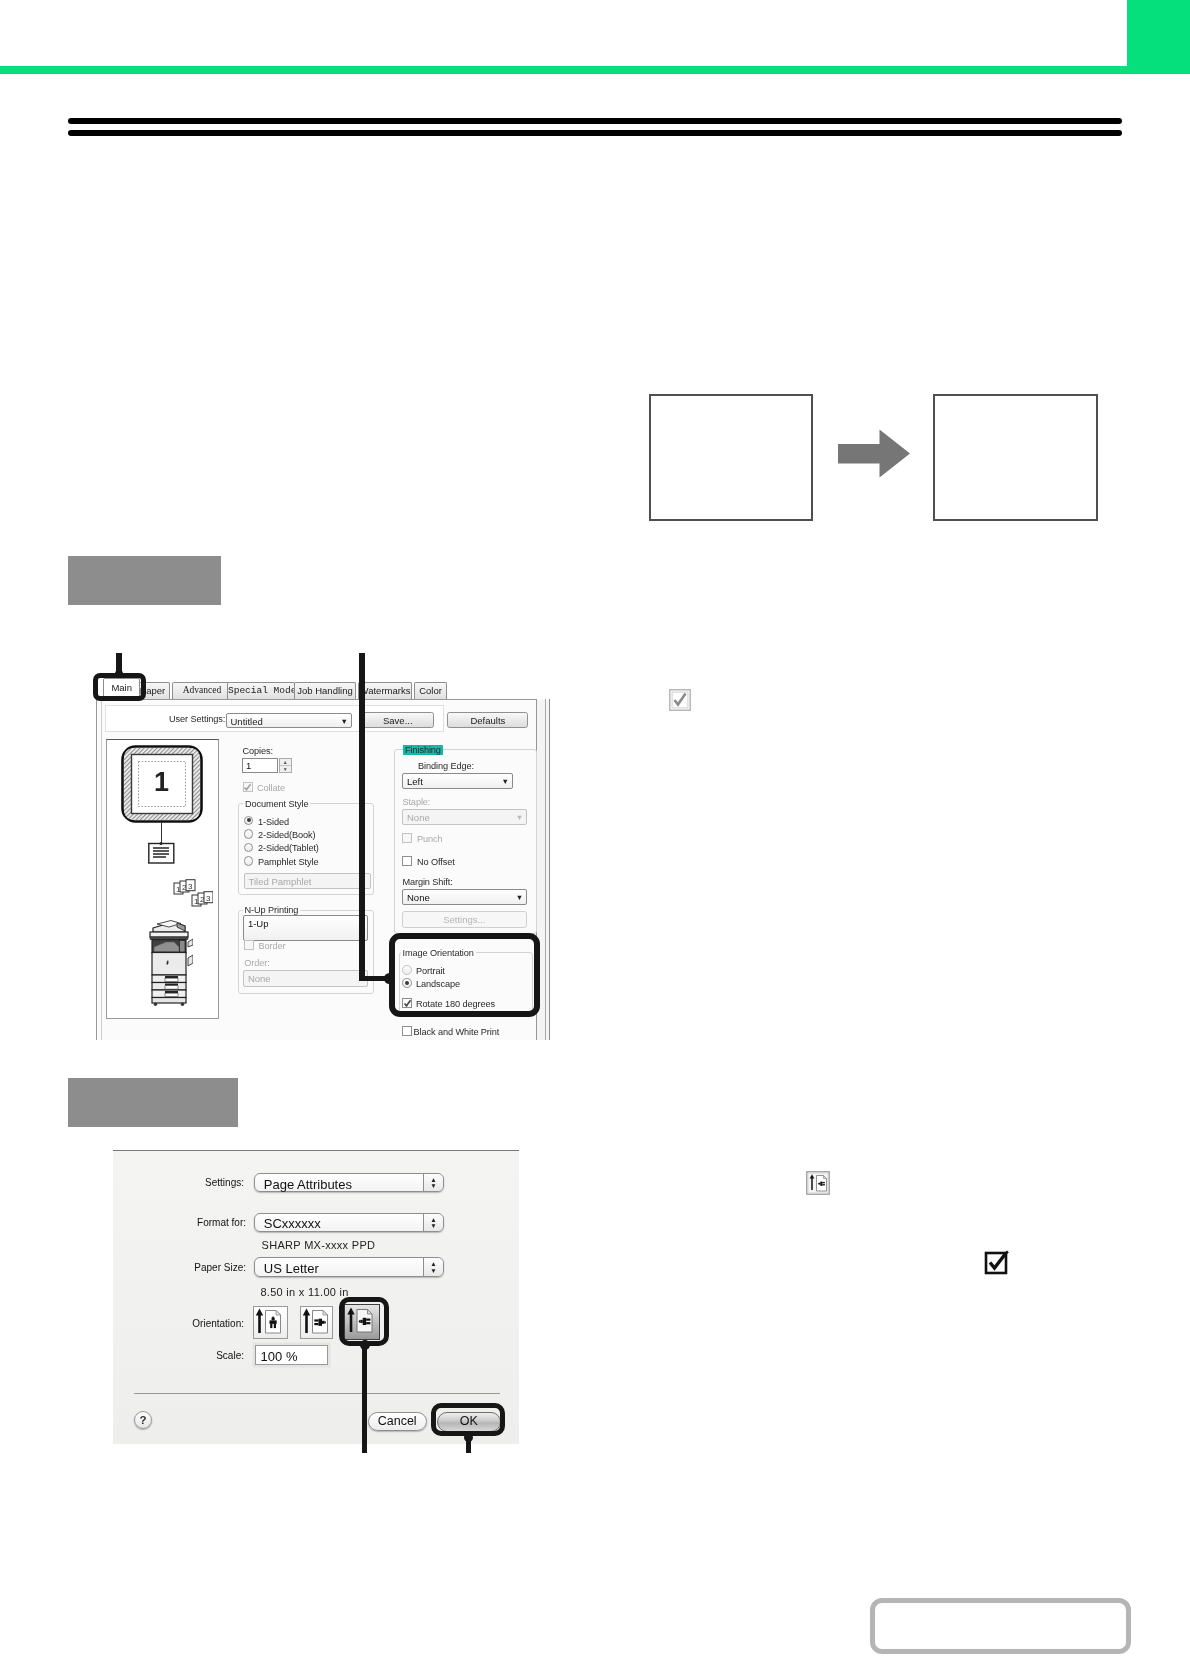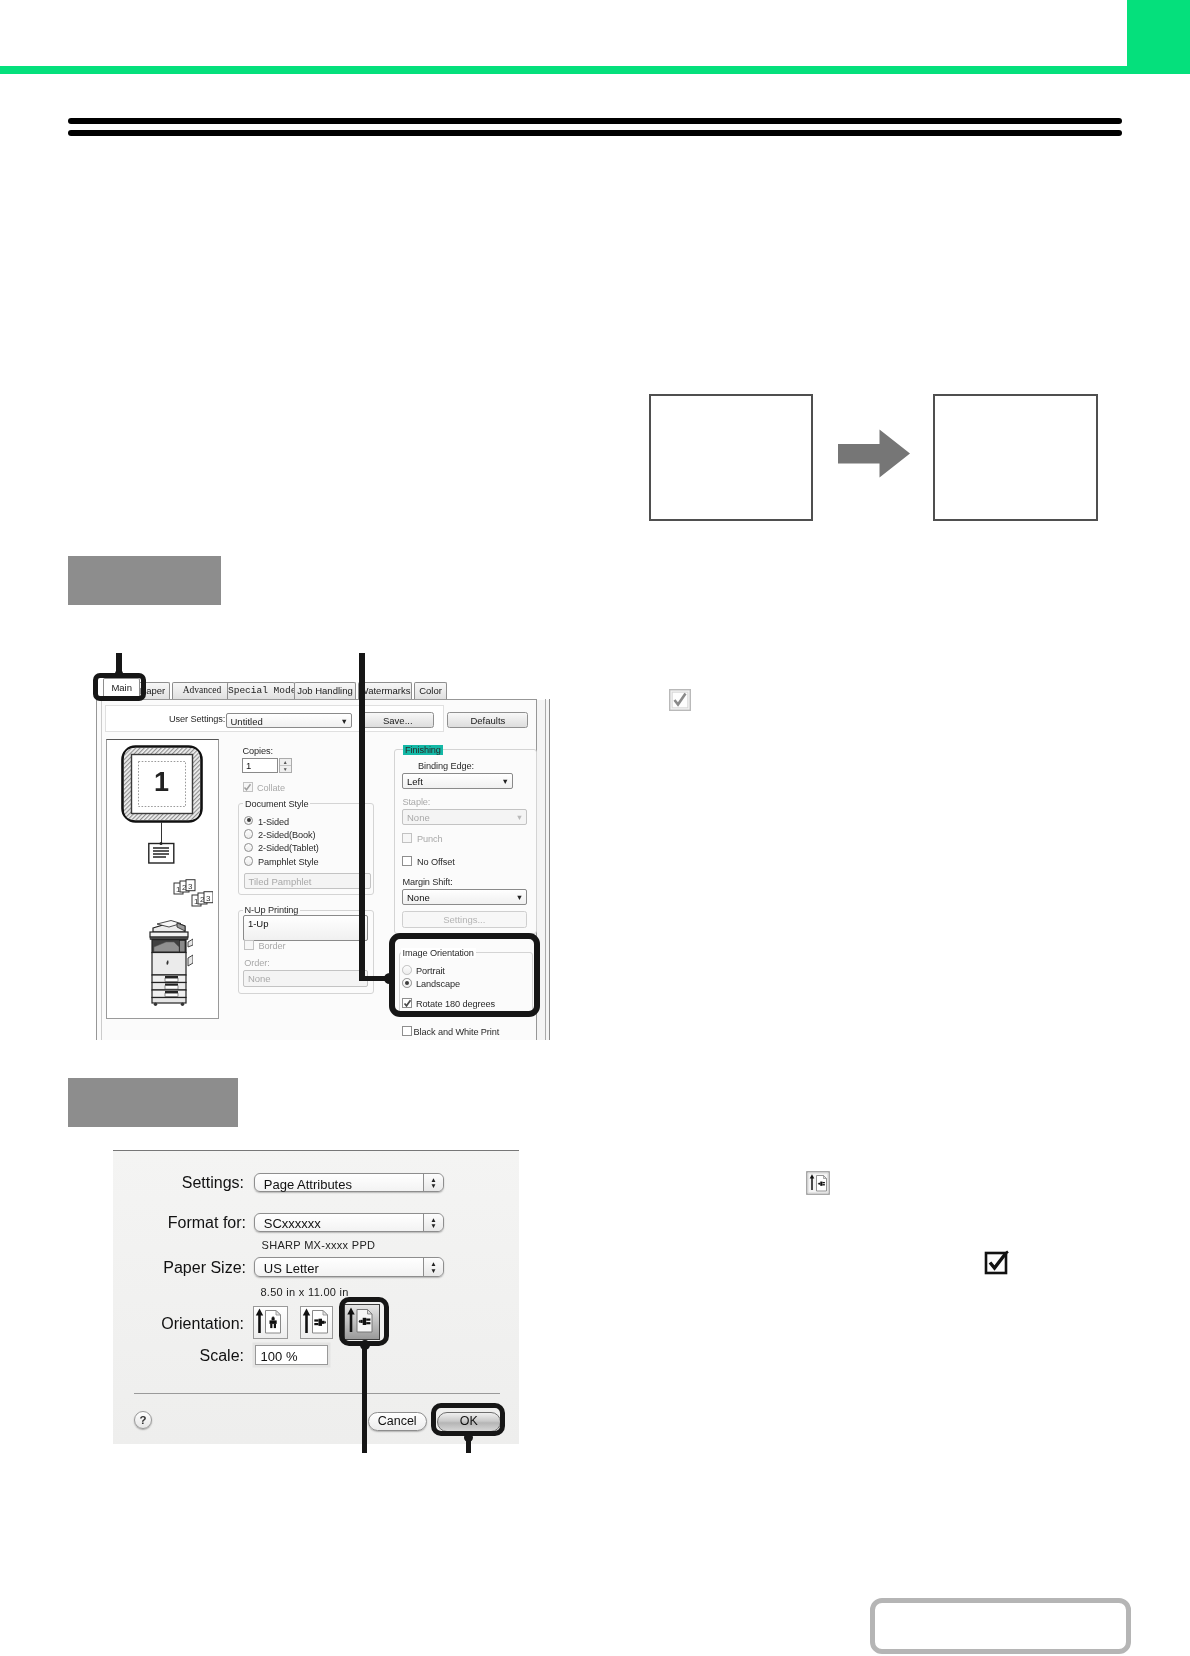--- a/index.html
+++ b/index.html
@@ -15,21 +15,21 @@
 .wcombod .wct{color:#a9a9a9;}
 .wct{font-size:9.5px;color:#222;position:absolute;left:4px;top:3px;line-height:10px;}
 .warr{position:absolute;right:3px;top:3px;font-size:7.5px;color:#222;}
 .wbtn{background:linear-gradient(#f8f8f8,#dddddd);border:1px solid #909090;border-radius:2.5px;box-sizing:border-box;font-size:9.5px;color:#1a1a1a;text-align:center;line-height:15px;}
 .wcheck{width:10px;height:10px;background:#fff;border:1px solid #8e8e8e;box-sizing:border-box;}
 .wcheck.wdis{border-color:#c2c2c2;background:#f6f6f6;}
 .wcheck svg{display:block;margin:-0.5px 0 0 -0.5px;}
 .wradio{width:9.6px;height:9.6px;border-radius:50%;background:linear-gradient(#fdfdfd,#ececec);border:1px solid #8e8e8e;box-sizing:border-box;}
 .wrdot{width:4px;height:4px;border-radius:50%;background:#3c3c3c;margin:1.8px 0 0 1.8px;}
 
-.mlab{position:absolute;font-size:16px;color:#111;white-space:nowrap;line-height:14px;}
+.mlab{position:absolute;font-size:10px;color:#111;white-space:nowrap;line-height:14px;}
 .msmall{position:absolute;font-size:11px;color:#222;white-space:nowrap;line-height:11px;letter-spacing:0.3px;}
 .mcombo{position:absolute;background:linear-gradient(#ffffff,#f3f3f3);border:1.4px solid #8e8e8e;border-radius:6px;box-sizing:border-box;box-shadow:0 1px 1.5px rgba(0,0,0,0.25);}
 .mcombo .t{position:absolute;left:9px;top:2.8px;font-size:13px;color:#111;white-space:nowrap;}
 .mstep{position:absolute;right:0;top:0;bottom:0;width:19px;border-left:1.4px solid #8e8e8e;border-radius:0 6px 6px 0;background:linear-gradient(#fdfdfd,#e8e8e8);}
 .mstep:before{content:"\25B2";position:absolute;top:2px;left:50%;transform:translateX(-50%);font-size:6.5px;color:#222;}
 .mstep:after{content:"\25BC";position:absolute;bottom:2px;left:50%;transform:translateX(-50%);font-size:6.5px;color:#222;}
 .obtn{position:absolute;background:linear-gradient(#ffffff,#ededed);border:1.4px solid #999;box-sizing:border-box;}
 </style>
 </head>
 <body>

